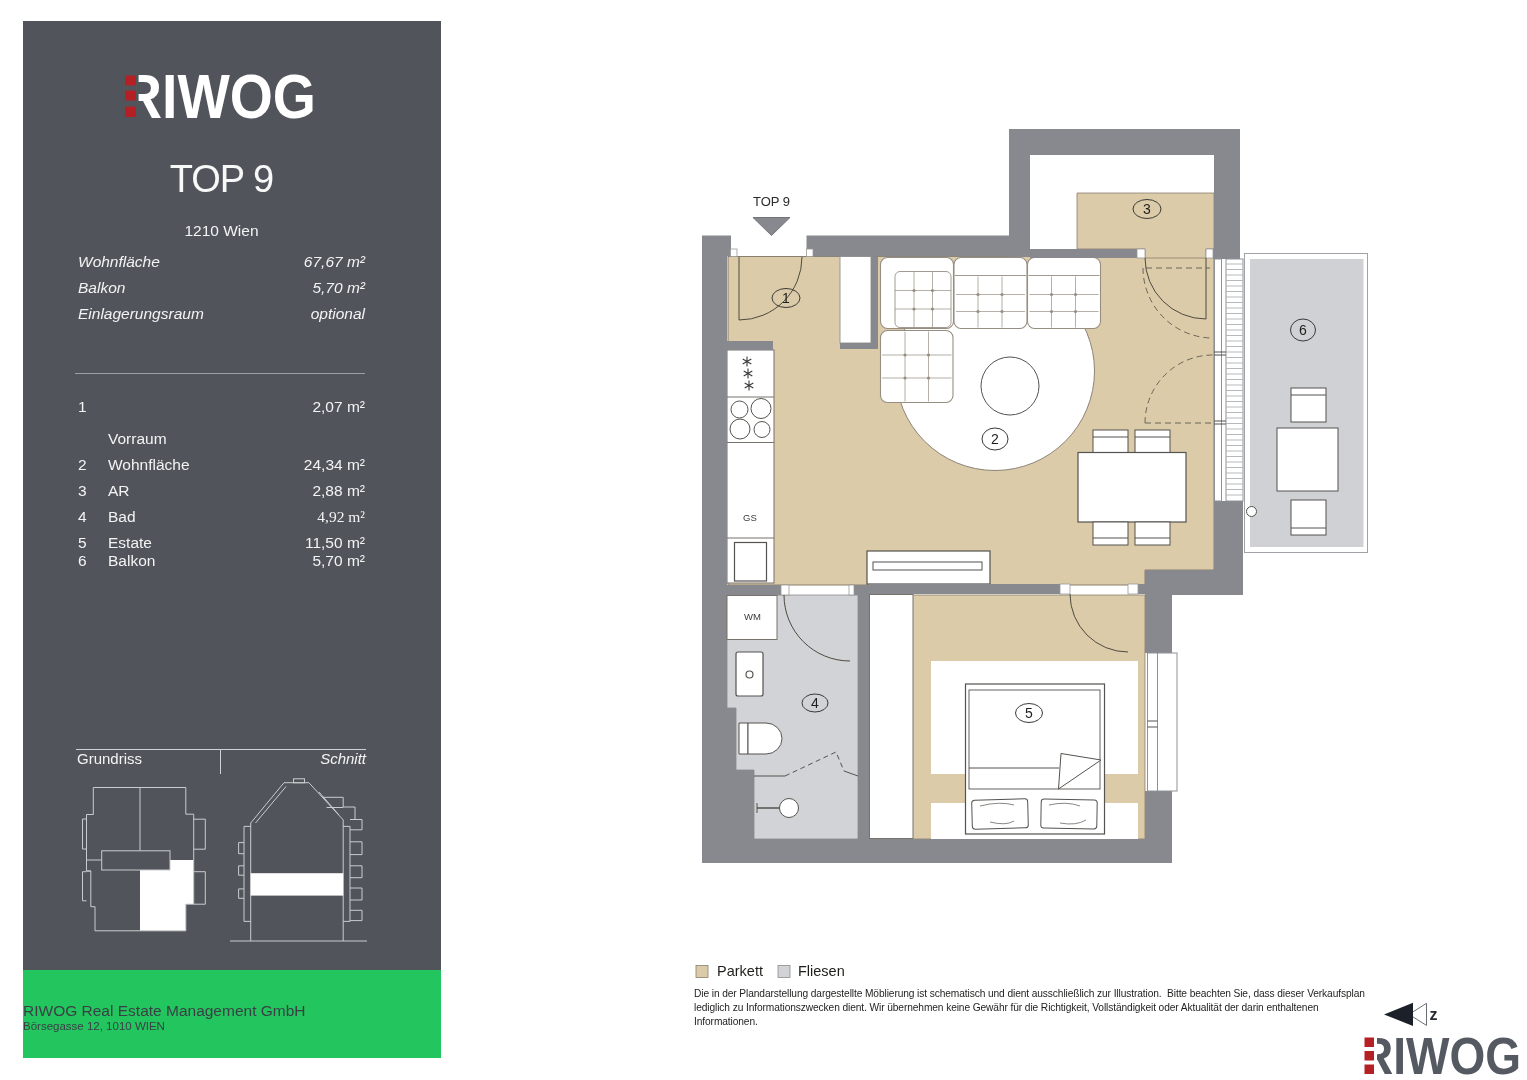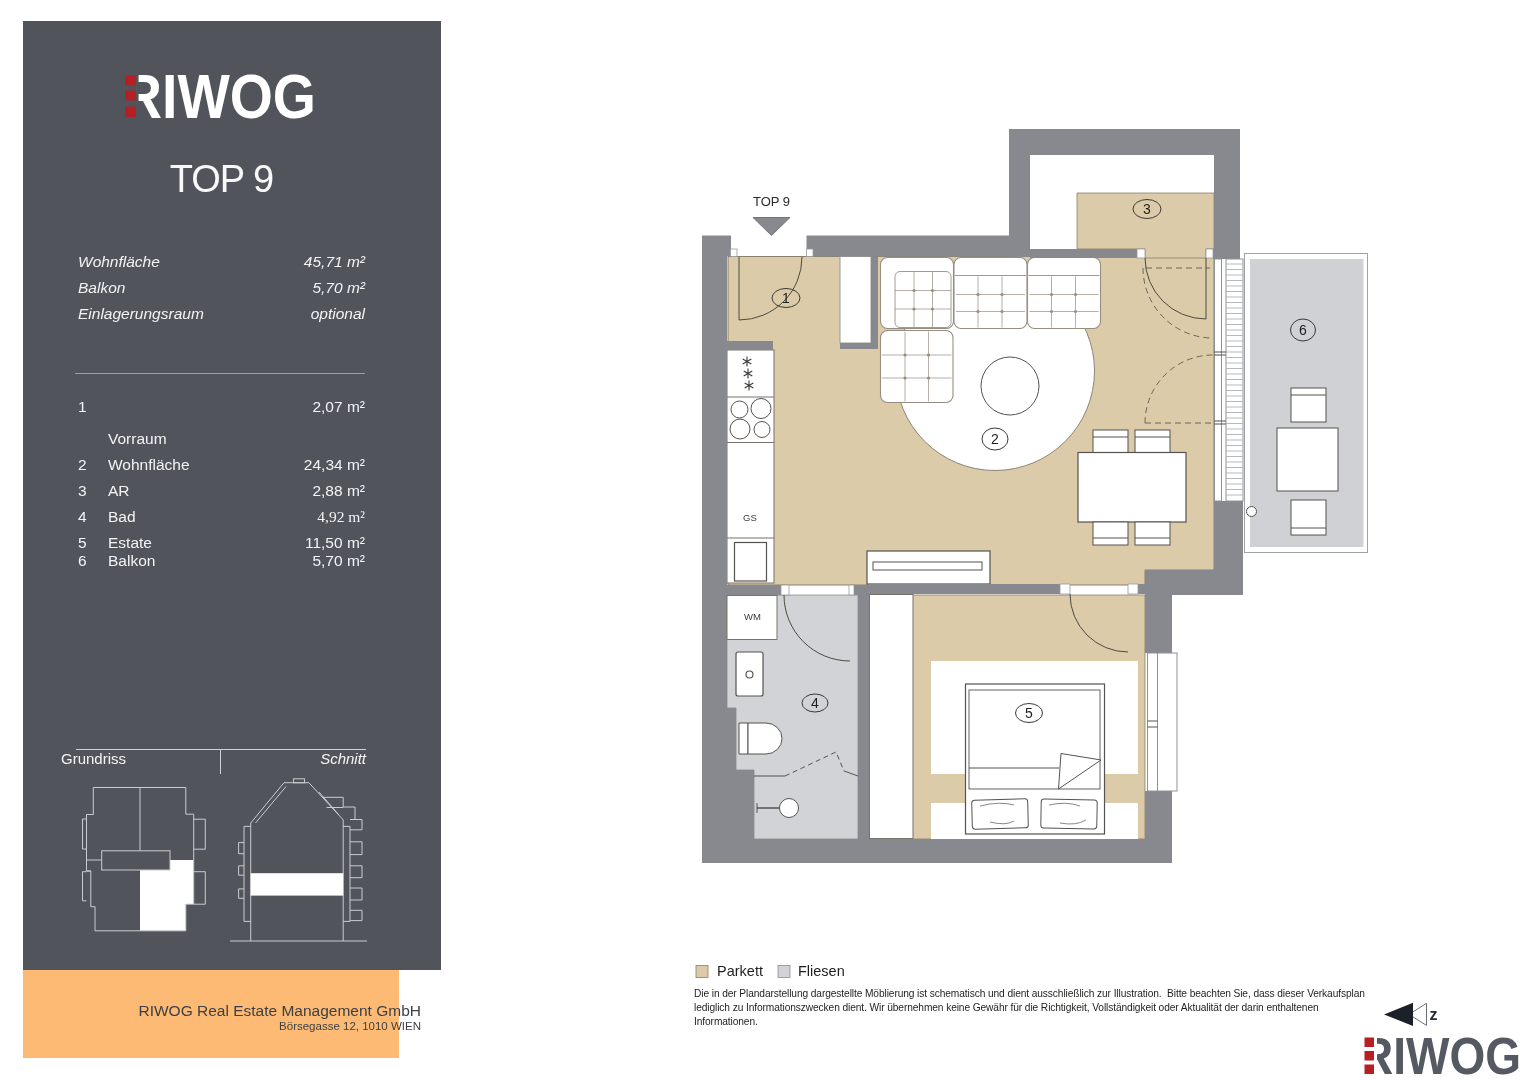--- a/index.html
+++ b/index.html
@@ -16,25 +16,26 @@
   <svg class="abs" style="left:0;top:0;" width="418" height="140" viewBox="0 0 418 140">
     <text x="99" y="96.5" font-family="Liberation Sans" font-size="63.5" font-weight="bold" fill="#ffffff" textLength="194" lengthAdjust="spacingAndGlyphs">RIWOG</text>
     <rect x="90" y="46" width="25.6" height="56" fill="#51555b"></rect>
     <rect x="102" y="54.5" width="11" height="10" fill="#b52025"></rect>
     <rect x="102" y="69.5" width="11" height="10" fill="#b52025"></rect>
     <rect x="102" y="85.5" width="11" height="10.5" fill="#b52025"></rect>
   </svg>
 
   <div class="abs" style="left:0;top:137px;width:397px;text-align:center;font-size:38px;letter-spacing:-1px;color:#f7f8f8;">TOP 9</div>
 
+  <div class="abs" style="left:0;top:201px;width:397px;text-align:center;font-size:15.5px;">1210 Wien</div>
 
   <div class="abs" style="left:55px;top:228px;width:287px;font-size:15.5px;line-height:26px;font-style:italic;">
     <div>
         <span style="float:left;">Wohnfläche</span>
-        <span style="float:right;">45,71 m²</span>
+        <span style="float:right;">67,67 m²</span>
       </div>
       <div style="clear:both;"></div>
     <div>
         <span style="float:left;">Balkon</span>
         <span style="float:right;">5,70 m²</span>
       </div>
       <div style="clear:both;"></div>
     <div>
         <span style="float:left;">Einlagerungsraum</span>
         <span style="float:right;">optional</span>
@@ -78,21 +79,21 @@
   <div class="abs" style="left:55px;top:531px;width:287px;font-size:15.5px;">
     <span style="float:left;width:30px;">6</span>
       <span style="float:left;">Balkon</span>
       <span style="float:right;">5,70 m²</span>
   </div>
 
   <div class="abs" style="left:53px;top:728px;width:290px;height:1px;background:#cfd2d4;"></div>
 
   <div class="abs" style="left:197px;top:728px;width:1px;height:25px;background:#cfd2d4;"></div>
 
-  <div class="abs" style="left:38px;top:729px;font-size:15px;">Grundriss</div>
+  <div class="abs" style="left:54px;top:729px;font-size:15px;">Grundriss</div>
 
   <div class="abs" style="left:243px;top:729px;width:100px;text-align:right;font-size:15px;font-style:italic;">Schnitt</div>
 
   <svg class="abs" style="left:0;top:755px;" width="418" height="190" viewBox="0 0 418 190">
     <g stroke="#c9ccce" stroke-width="1" fill="none">
 
       <path d="M 117,93 H 147 V 84 H 170.5 V 128 H 162.8 V 154.8 H 117 Z" fill="#ffffff" stroke="none"></path>
 
       <path d="M 70.3,11.5 H 162.8 V 38.2 H 170.7 V 128.2 H 162.8 V 154.8 H 72 V 130.7 H 67.8 V 95 H 63.5 V 38.5 H 70.3 Z"></path>
 
@@ -116,21 +117,21 @@
 
       <path d="M 320.2,50.4 H 327 V 145.4 H 320.2 M 327,43.5 H 339 V 53.8 H 327 M 327,65.8 H 339 V 78.6 H 327 M 327,89.8 H 339 V 101.7 H 327 M 327,112 H 339 V 124 H 327 M 327,134.3 H 339 V 144.6 H 327 M 299.4,21.3 H 320.2 V 31 H 332 V 43.5 M 303.5,31.5 H 320.2"></path>
 
       <rect x="227.7" y="97.2" width="92.5" height="22.4" fill="#ffffff" stroke="none"></rect>
 
       <path d="M 207,165 H 344"></path>
     </g>
   </svg>
 </div>
 
-<div class="abs" style="left:23px;top:970px;width:376px;height:88px;background:#fdba74;color:#3b3f45;text-align:right;">
+<div class="abs" style="left:23px;top:970px;width:418px;height:88px;background:#22c55e;color:#3b3f45;text-align:left;">
 
   <div style="margin-top:32px;width:398px;font-size:15.5px;">RIWOG Real Estate Management GmbH</div>
 
   <div style="width:398px;font-size:11.5px;">Börsegasse 12, 1010 WIEN</div>
 </div>
 
 <svg class="abs" style="left:0;top:0;" width="1527" height="1080" viewBox="0 0 1527 1080">
 
   <path d="M 728,256.5 H 1214 V 570 H 1145 V 585 H 728 Z" fill="#dbcba8" stroke="#8a7f6c" stroke-width="1"></path>
 

